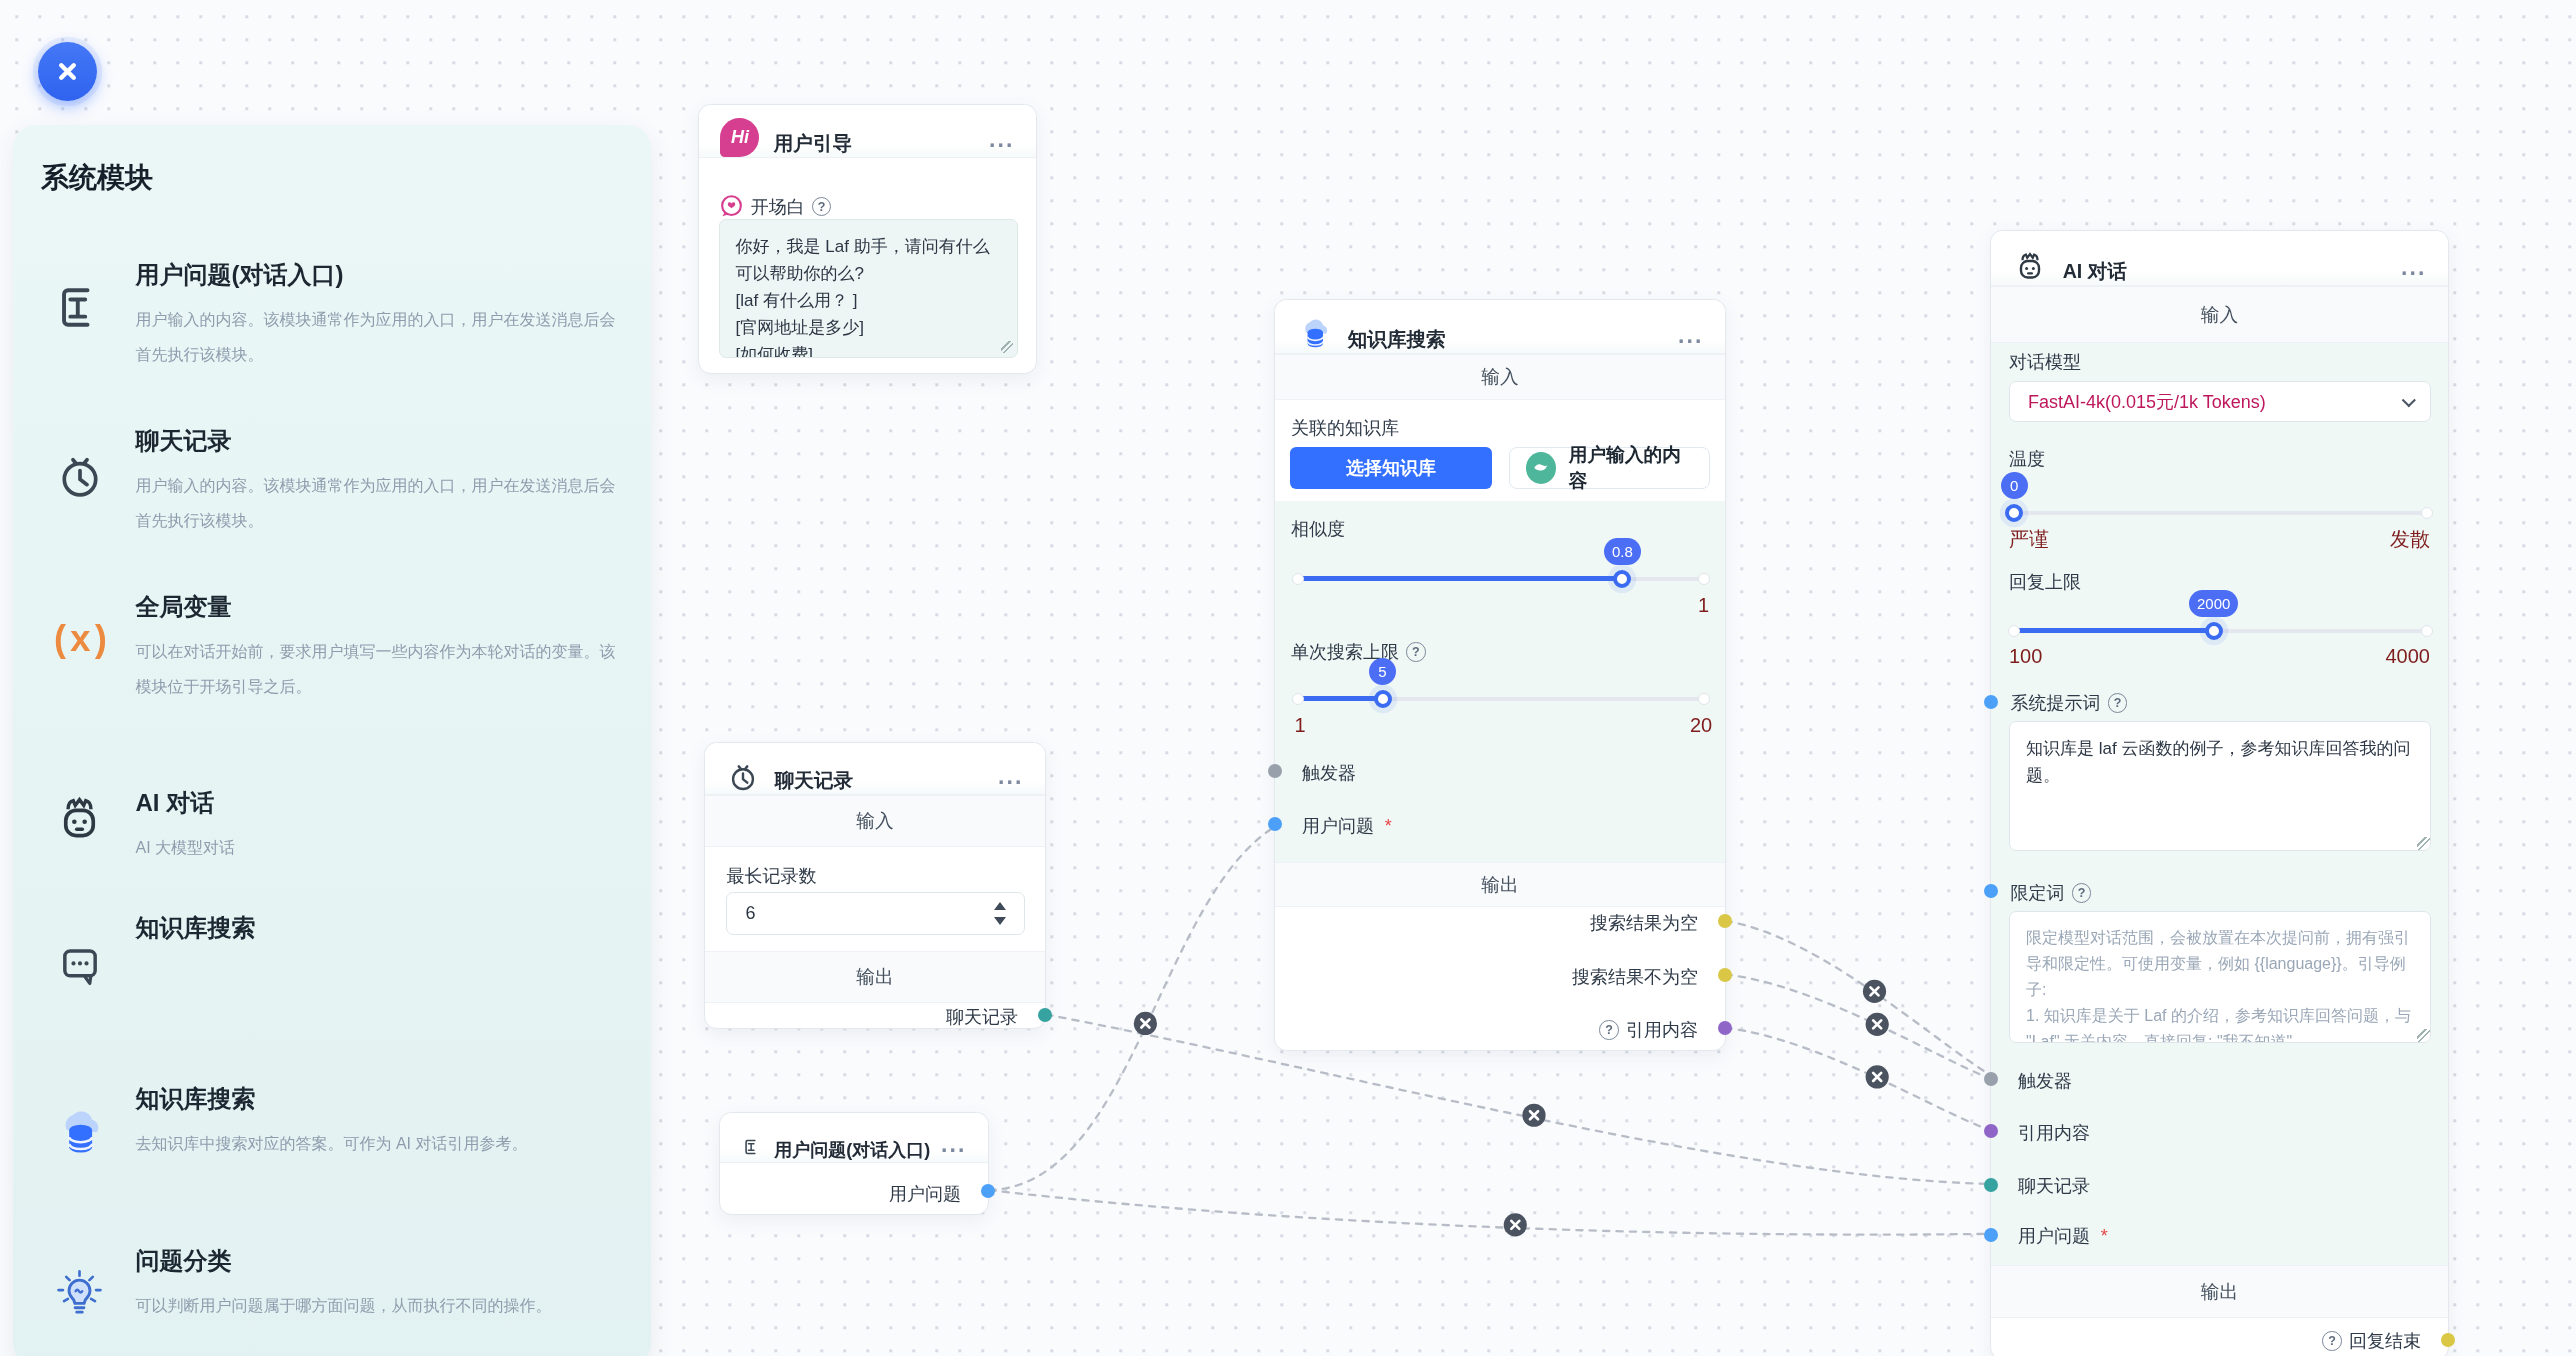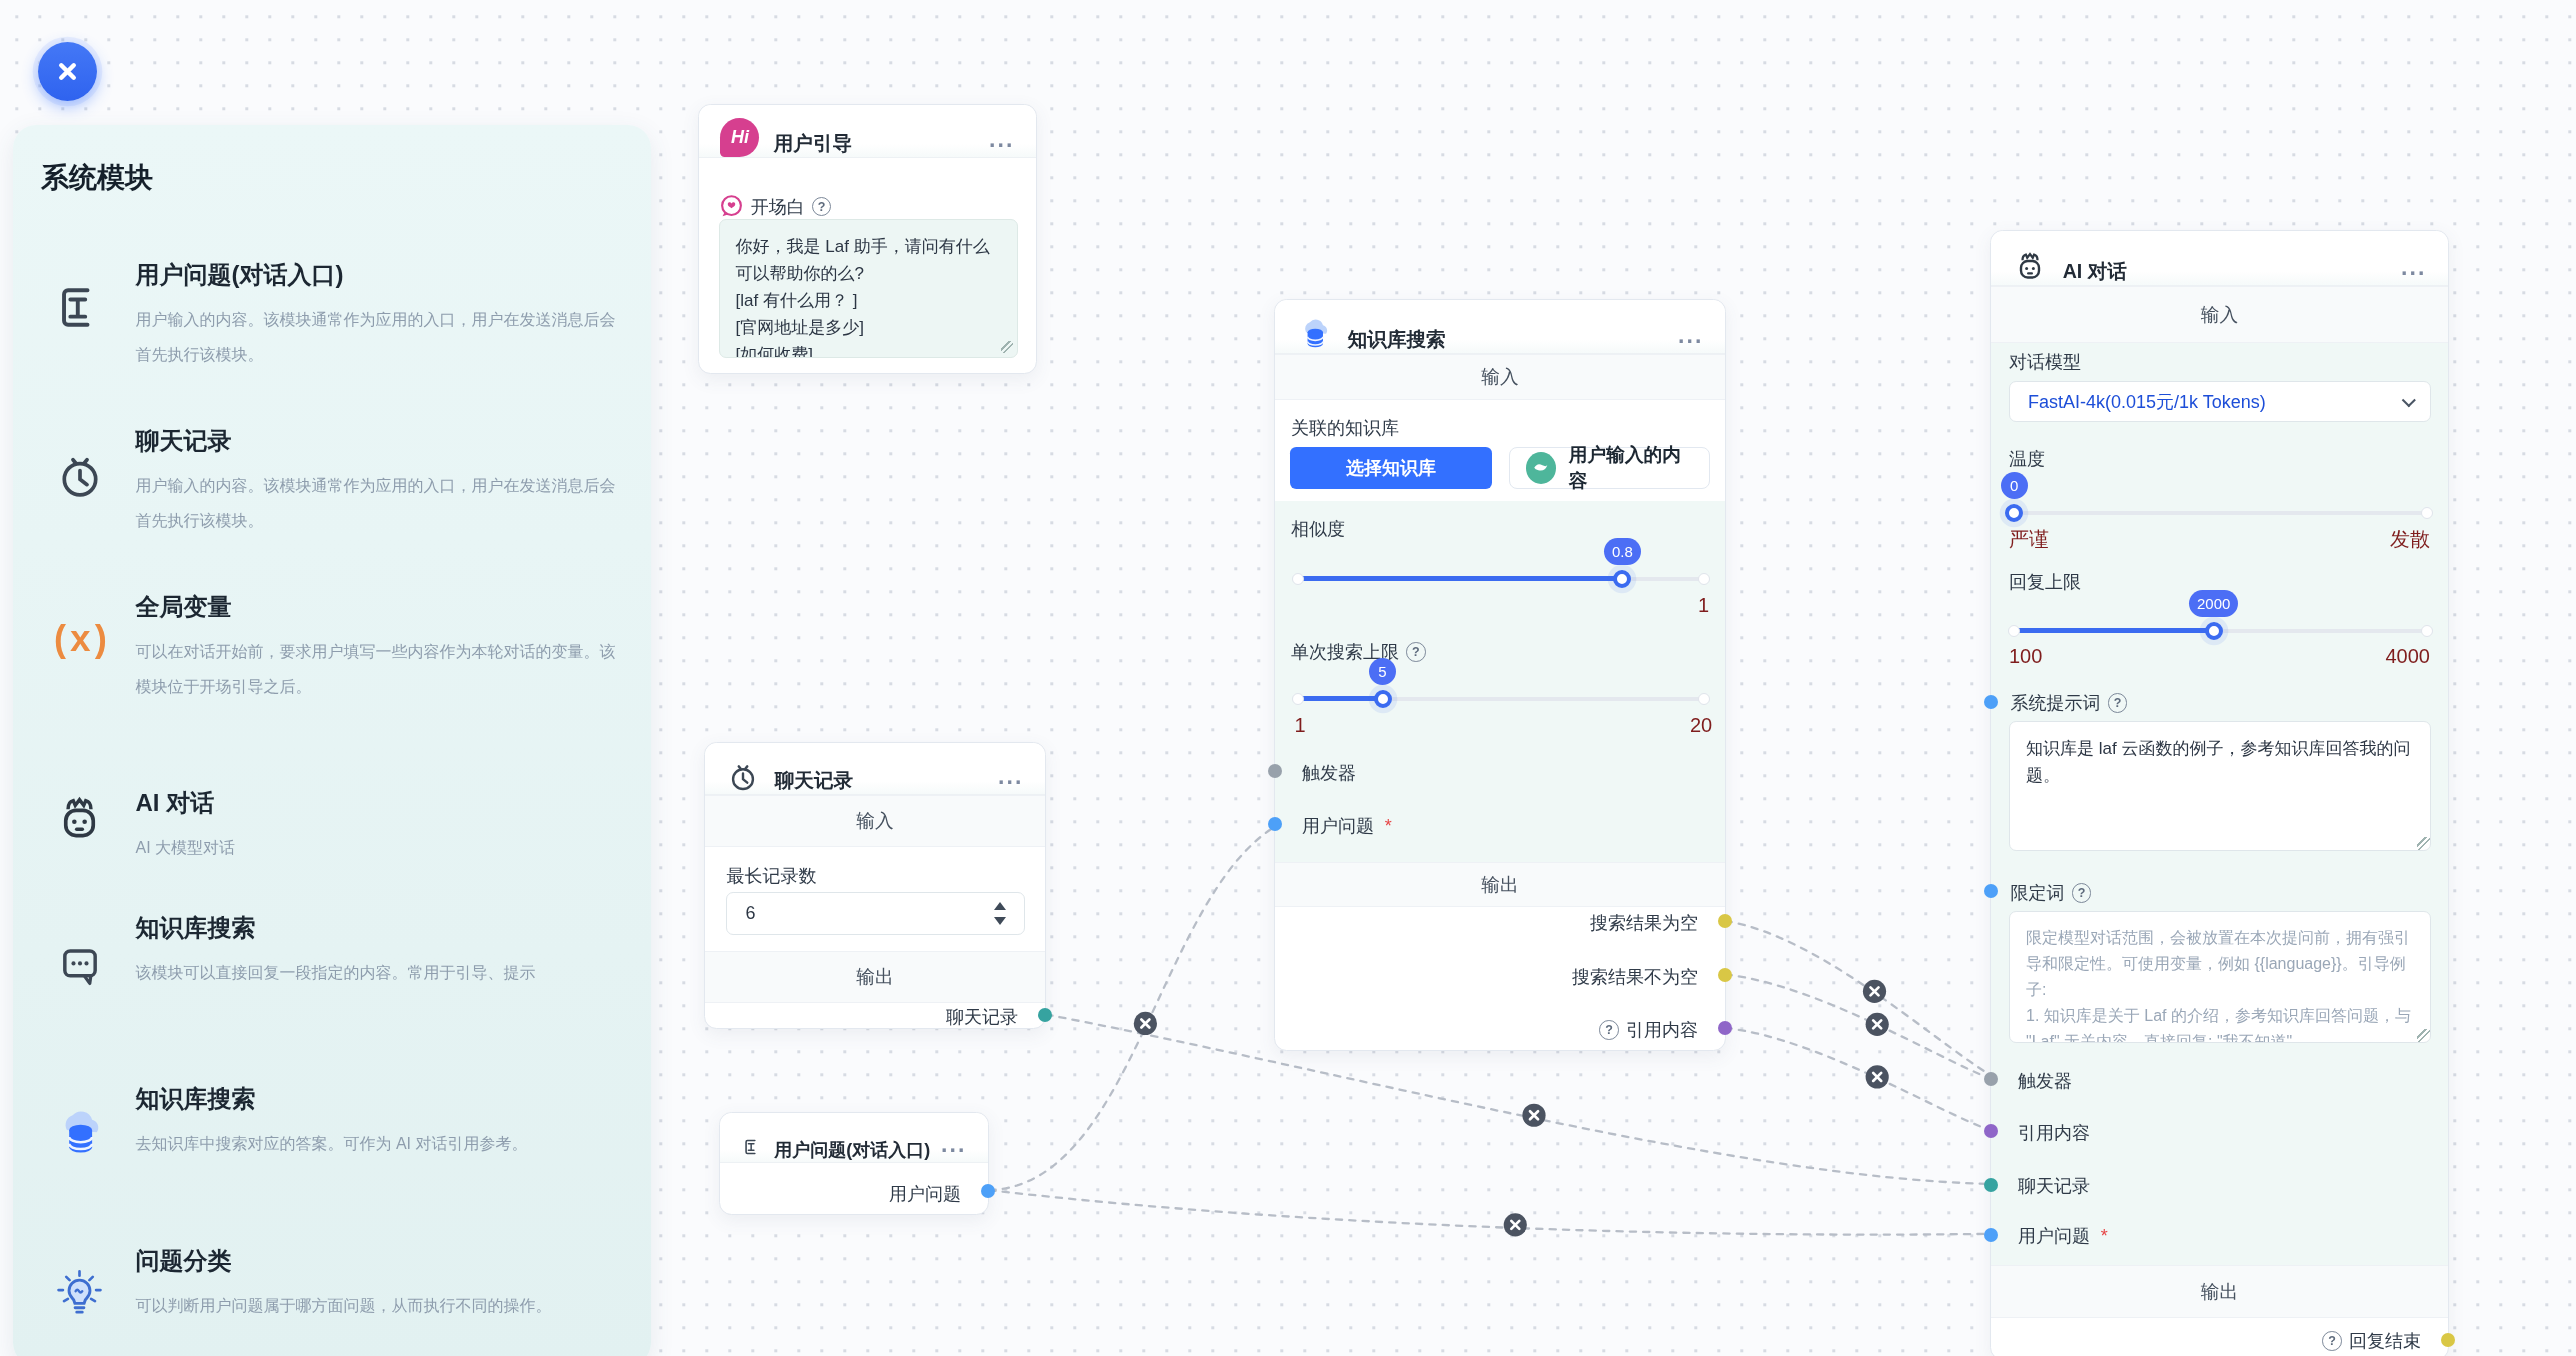--- a/index.html
+++ b/index.html
@@ -46,21 +46,21 @@
   .req { color:#e64545; margin-left:3.6px; font-size:18px; }
 
   .textbox { position:absolute; border:0.9px solid #dfe6ea; border-radius:7.1px; background:#fff;
     font-size:17px; line-height:27px; color:#2c3644; padding:12.5px 16px; white-space:pre-wrap; overflow:hidden; }
   .textbox.minted { background:#edf6f4; border-color:#dde9e6; }
   .textbox.placeholder { color:#9aa7b7; font-size:16px; line-height:26px; }
   .grip { position:absolute; right:3.6px; bottom:3.6px; width:12.5px; height:12.5px;
     background:linear-gradient(135deg,transparent 0 5.3px,#9fb3b0 5.3px 7.1px,transparent 7.1px 9.4px,#9fb3b0 9.4px 11px,transparent 11px); }
 
   .selectbox { position:absolute; height:41px; border:0.9px solid #dfe6ea; border-radius:7.1px; background:#fff;
-    display:flex; align-items:center; padding:0 18px; font-size:18px; color:#1d4ed8; cursor:pointer; }
+    display:flex; align-items:center; padding:0 18px; font-size:18px; color:#be185d; cursor:pointer; }
   .chev { margin-left:auto; width:9.8px; height:9.8px; border-right:2px solid #4a5564; border-bottom:2px solid #4a5564;
     transform:rotate(45deg) translateY(-2.7px); }
 
   .numbox { position:absolute; height:43px; border:0.9px solid #dfe6ea; border-radius:7.1px; background:#fff;
     display:flex; align-items:center; padding:0 18px; font-size:18px; color:#2c3644; }
   .stepper { margin-left:auto; display:flex; flex-direction:column; gap:6.2px; cursor:pointer; }
   .tri-up { width:0; height:0; border-left:6.2px solid transparent; border-right:6.2px solid transparent; border-bottom:8px solid #3f4a58; }
   .tri-dn { width:0; height:0; border-left:6.2px solid transparent; border-right:6.2px solid transparent; border-top:8px solid #3f4a58; }
 
   
@@ -458,21 +458,20 @@
         <svg width="52" height="52" viewBox="0 0 48 48">
           <rect x="10" y="11" width="28" height="23" rx="5" fill="none" stroke="#3c4754" stroke-width="3.2"></rect>
           <circle cx="18" cy="22.5" r="1.9" fill="#3c4754"></circle>
           <circle cx="24" cy="22.5" r="1.9" fill="#3c4754"></circle>
           <circle cx="30" cy="22.5" r="1.9" fill="#3c4754"></circle>
           <path d="M28 34 l5 7 l1 -7" fill="none" stroke="#3c4754" stroke-width="3" stroke-linejoin="round"></path>
         </svg>
       </span>
       <span class="sb-body">
         <div class="sb-item-title">知识库搜索</div>
-        <div class="sb-item-desc">该模块可以直接回复一段指定的内容。常用于引导、提示</div>
       </span>
     </div>
 
     <div class="sb-item" style="top:958px;">
       <span class="sb-icon" style="margin-top:23px;">
         <svg width="55" height="55" viewBox="0 0 48 48">
           <path d="M13 21 a9 9 0 0 1 5 -13 a10 10 0 0 1 17 4 a7 7 0 0 1 4 11 z" fill="#bcd3fb"></path>
           <ellipse cx="25" cy="21" rx="10" ry="4.6" fill="#3370ff"></ellipse>
           <path d="M15 21 v15 a10 4.6 0 0 0 20 0 v-15" fill="#3370ff"></path>
           <path d="M15 27 a10 4.6 0 0 0 20 0 M15 33 a10 4.6 0 0 0 20 0" stroke="#eef4ff" stroke-width="2.2" fill="none"></path>

